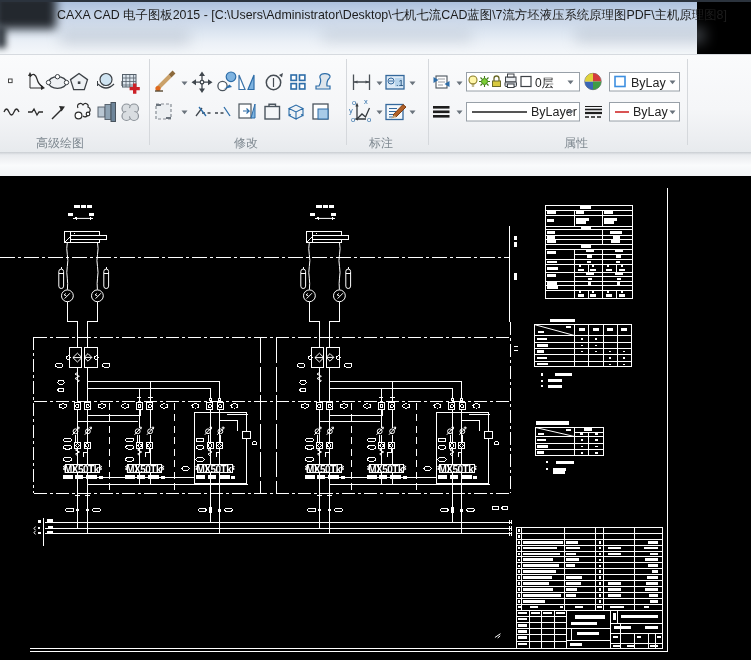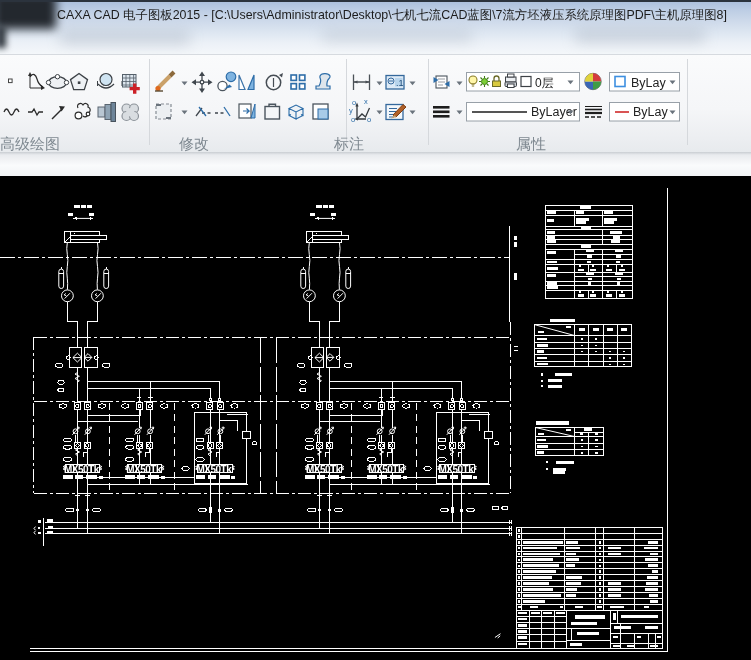--- a/index.html
+++ b/index.html
@@ -1,27 +1,27 @@
 <!DOCTYPE html>
 <html><head>
 <meta charset="utf-8">
 <style>
 html,body{margin:0;padding:0;width:751px;height:660px;overflow:hidden;background:#000;}
 body{font-family:"Liberation Sans",sans-serif;position:relative;}
-#titlebar{position:absolute;left:0;top:0;width:751px;height:54px;
+#titlebar{position:absolute;left:0;top:0;width:697px;height:54px;
  background:linear-gradient(#a9bedb 0%,#bccde4 18%,#cdd9ea 38%,#dde6f1 60%,#ecf1f7 80%,#f4f7fa 100%);}
 #titletop{position:absolute;left:0;top:0;width:751px;height:2px;background:#2b333d;}
 #appblob{position:absolute;left:-7px;top:-7px;width:63px;height:36px;background:#23282e;filter:blur(5px);}
 #appblob2{position:absolute;left:-4px;top:26px;width:10px;height:22px;background:#30373e;filter:blur(3px);}
 #title{position:absolute;opacity:.999;left:57px;top:7px;font-size:12.4px;letter-spacing:0.18px;letter-spacing:0px;color:#1c1c1c;white-space:nowrap;letter-spacing:0px;}
 .smudge{position:absolute;background:#a3aebc;filter:blur(7px);opacity:.4;}
 #ribbon{position:absolute;left:0;top:54px;width:751px;height:98px;
  background:linear-gradient(#fafbfc 0%,#f5f6f8 55%,#eceef1 85%,#e7eaed 100%);border-top:1px solid #d6dadf;}
 .gsep{position:absolute;top:4px;height:86px;width:1px;background:#d5d8dc;}
-.glabel{position:absolute;opacity:.999;top:80px;font-size:15px;color:#7e8890;width:120px;}
+.glabel{position:absolute;opacity:.999;top:80px;font-size:12px;color:#7e8890;width:120px;text-align:center;}
 #strip{position:absolute;left:0;top:152px;width:751px;height:24px;
  background:linear-gradient(#c9cdd2 0%,#e9ebee 12%,#fafbfc 55%,#f2f4f6 100%);}
 #canvas{position:absolute;left:0;top:176px;width:751px;height:484px;background:#000;}
 svg{display:block;}svg text{opacity:.999;}
 </style>
 </head>
 <body>
 <div id="titlebar">
  <div id="appblob"></div>
     <div id="appblob2"></div>
@@ -252,22 +252,22 @@
         <path d="M615 111 h14" stroke="#d02a2a" stroke-width="1.6"></path>
         <text x="633" y="115" font-size="12.5" fill="#222" font-family="Liberation Sans,sans-serif">ByLay</text>
         <path d="M669.5 109.5 h6 l-3 3.8 Z" fill="#6a737c"></path>
       </g>
  </svg>
  <div class="gsep" style="left:149px"></div>
  <div class="gsep" style="left:346px"></div>
  <div class="gsep" style="left:428px"></div>
  <div class="gsep" style="left:687px"></div>
  <div class="glabel" style="left:0px">高级绘图</div>
- <div class="glabel" style="left:179px">修改</div>
- <div class="glabel" style="left:334px">标注</div>
+ <div class="glabel" style="left:186px">修改</div>
+ <div class="glabel" style="left:321px">标注</div>
  <div class="glabel" style="left:516px">属性</div>
 </div>
 <div id="strip"></div>
 <div id="canvas">
  <svg id="cad" width="751" height="484" viewBox="0 176 751 484" fill="none" stroke="#fff" stroke-width="1" shape-rendering="crispEdges">
  <defs>
   <g id="vcol">
    <rect x="-8.2" y="402.6" width="6" height="7" fill="#000"></rect>
           <rect x="2.2" y="402.6" width="6" height="7" fill="#000"></rect>
    <circle cx="-5.2" cy="406.1" r="1.5"></circle>

